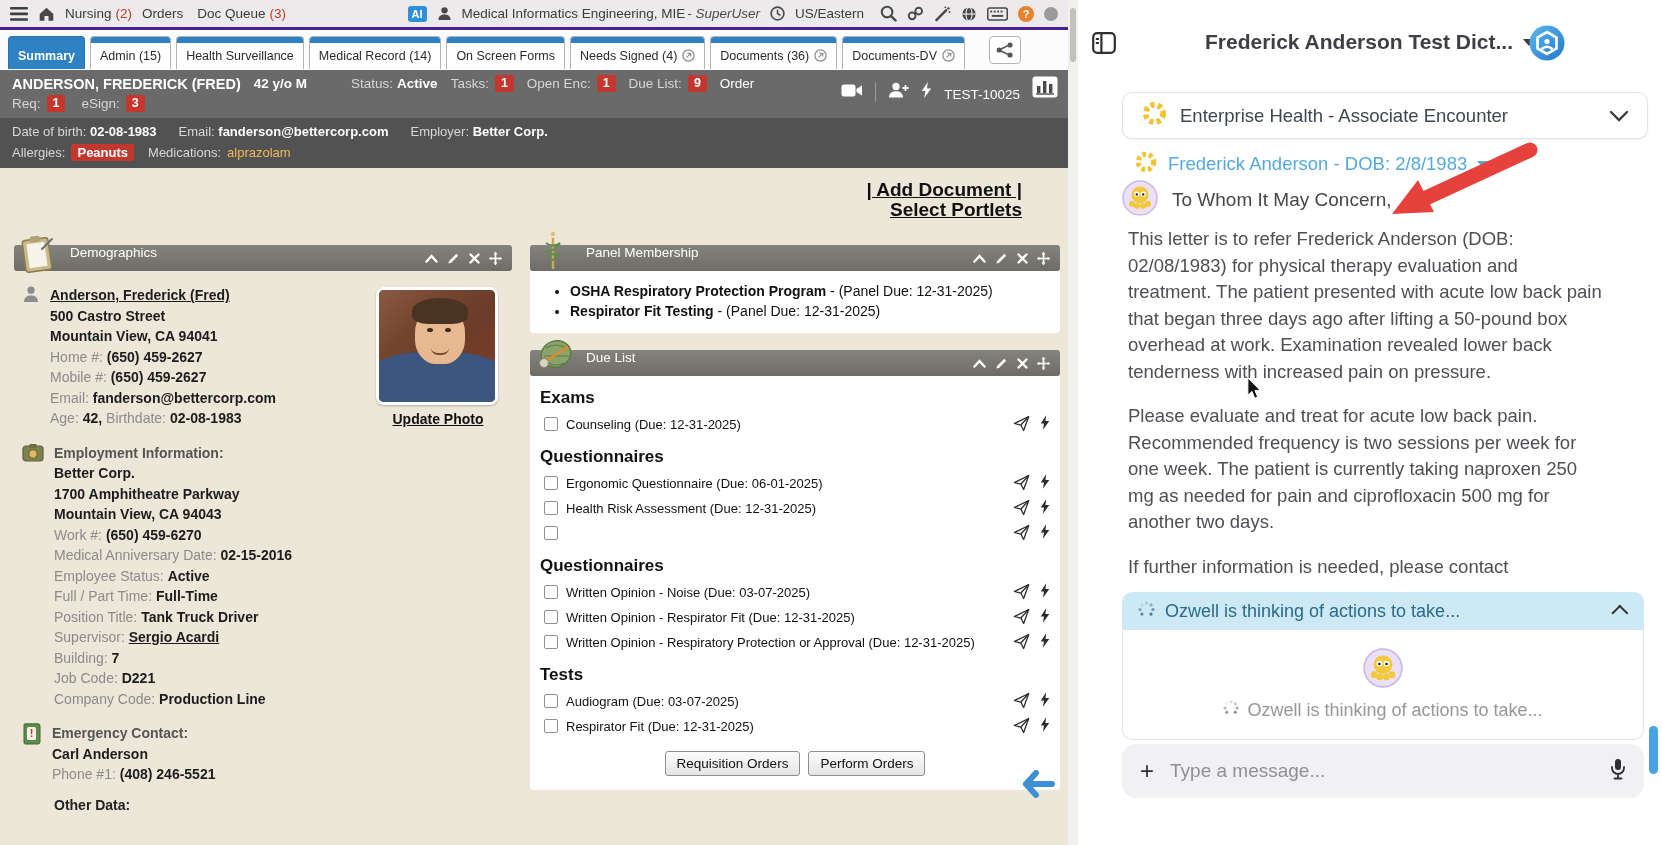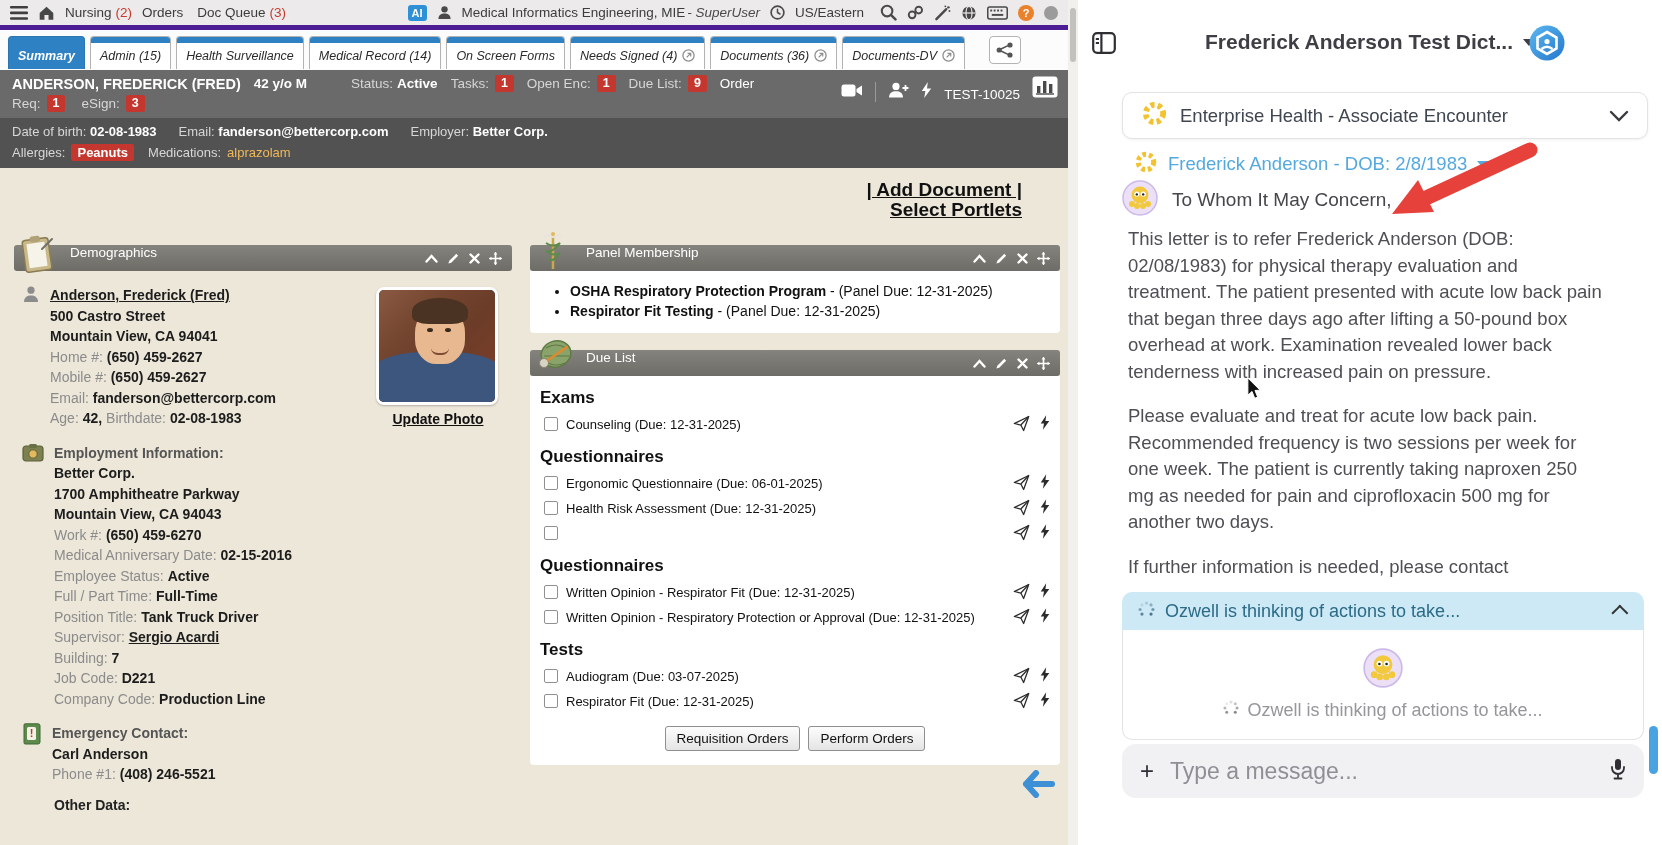--- a/index.html
+++ b/index.html
@@ -2,36 +2,36 @@
 <html><head>
 <meta charset="utf-8">
 <style>
   * { margin:0; padding:0; box-sizing:border-box; }
   html,body { width:1662px; height:845px; }
   body { font-family:"Liberation Sans", sans-serif; background:#fff; overflow:hidden; }
   #app { position:relative; width:1662px; height:845px; background:#fff; }
 
   
   .topbar { position:absolute; left:0; top:0; width:1068px; height:30px; background:#eceaea;
-    border-bottom:5px solid #4c1d95; display:flex; align-items:center; gap:10px; padding:0 10px;
+    border-bottom:3px solid #4c1d95; display:flex; align-items:center; gap:10px; padding:0 10px;
     font-size:13.5px; color:#3c3c3c; }
   .topbar .navitem { display:flex; gap:4px; cursor:pointer; }
   .topbar .cnt { color:#c43a2e; }
   .tb-ico { display:flex; align-items:center; justify-content:center; }
   .ai-badge { background:#2e90d6; color:#fff; font-weight:bold; font-size:11px; border-radius:3px;
     padding:2px 4px; margin-left:auto; }
   .org { white-space:nowrap; }
   .role { font-style:italic; color:#4a4a4a; margin-left:2px; }
   .help-dot { width:16px; height:16px; border-radius:50%; background:#e8822d; color:#fff;
     font-size:11px; font-weight:bold; display:flex; align-items:center; justify-content:center; }
   .gray-dot { width:14px; height:14px; border-radius:50%; background:#9b9b9b; }
 
   
   .tabbar { position:absolute; left:0; top:31px; width:1068px; height:39px; background:#fcfcfc;
-    display:flex; align-items:flex-end; padding:0 0 1px 8px; gap:5px;font-style:italic; }
+    display:flex; align-items:flex-end; padding:0 0 1px 8px; gap:5px; }
   .tab { height:33px; border:1px solid #b3b3b3; border-bottom:none; border-radius:4px 4px 0 0;
     background:#fff; display:flex; align-items:center; gap:5px; padding:0 9px; font-size:12.5px;
     color:#2b2b2b; position:relative; overflow:hidden; cursor:pointer; }
   .tab::before { content:""; position:absolute; left:0; top:0; right:0; height:6px; background:#2e81c3; }
   .tab span { margin-top:5px; }
   .tab.active { background:#2e81c3; color:#fff; font-weight:bold; border-color:#2a76b2; }
   .tab .pop { margin-top:5px; display:flex; }
   .tab-gear-btn { height:28px; width:32px; margin:0 0 2px 14px; border:1px solid #b3b3b3; border-radius:4px;
     background:#fff; display:flex; align-items:center; justify-content:center; cursor:pointer; }
 
@@ -146,21 +146,21 @@
   .chev-up { width:12px; height:12px; border-left:2.5px solid #333; border-top:2.5px solid #333;
     transform:rotate(45deg) translateY(3px); }
   .think-body { height:110px; background:#fff; border:1px solid #e3e3e6; border-top:none;
     border-radius:0 0 10px 10px; display:flex; flex-direction:column; align-items:center;
     justify-content:center; gap:8px; }
   .think-body-line { display:flex; align-items:center; gap:8px; font-size:18px; color:#96969b; }
 
   .msg-bar { position:absolute; left:44px; top:744px; width:522px; height:54px; background:#f1f1f4;
     border-radius:14px; display:flex; align-items:center; gap:16px; padding:0 18px; }
   .plus-glyph { font-size:24px; color:#2f2f33; line-height:1; cursor:pointer; }
-  .msg-input { flex:1; border:none; background:transparent; outline:none; font-size:23px;
+  .msg-input { flex:1; border:none; background:transparent; outline:none; font-size:19px;
     color:#0f172a; font-family:"Liberation Sans", sans-serif; }
   .msg-input::placeholder { color:#8f8f95; }
   .rp-scroll { position:absolute; right:4px; top:726px; width:9px; height:48px; background:#49a2e2; border-radius:5px; }
 </style>
 </head>
 <body>
 
 <div id="app">
 
   <div class="topbar">
@@ -719,20 +719,36 @@
                   <svg width="10" height="15" viewBox="0 0 11 16">
                     <path d="M6.8 0 L0.8 9 H4.4 L3.2 16 L10.2 6.4 H6 Z" fill="#2b2b2b"></path>
                   </svg>
                 </span>
               </span>
             </div>
           </div>
         <div class="dl-h">Questionnaires</div>
         <div>
 
+            <div class="due-row">
+              <span class="cbx"></span><span>Written Opinion - Noise (Due: 03-07-2025)</span>
+              <span class="row-icons">
+                <span class="ri">
+                  <svg width="17" height="17" viewBox="0 0 20 20">
+                    <path d="M1.5 10 L18.5 1.8 L12.5 18.2 L9.2 11.8 Z" fill="#fff" stroke="#2b2b2b" stroke-width="1.5" stroke-linejoin="round"></path>
+                    <line x1="9.2" y1="11.8" x2="18.5" y2="1.8" stroke="#2b2b2b" stroke-width="1.5"></line>
+                  </svg>
+                </span>
+                <span class="ri">
+                  <svg width="10" height="15" viewBox="0 0 11 16">
+                    <path d="M6.8 0 L0.8 9 H4.4 L3.2 16 L10.2 6.4 H6 Z" fill="#2b2b2b"></path>
+                  </svg>
+                </span>
+              </span>
+            </div>
 
             <div class="due-row">
               <span class="cbx"></span><span>Written Opinion - Respirator Fit (Due: 12-31-2025)</span>
               <span class="row-icons">
                 <span class="ri">
                   <svg width="17" height="17" viewBox="0 0 20 20">
                     <path d="M1.5 10 L18.5 1.8 L12.5 18.2 L9.2 11.8 Z" fill="#fff" stroke="#2b2b2b" stroke-width="1.5" stroke-linejoin="round"></path>
                     <line x1="9.2" y1="11.8" x2="18.5" y2="1.8" stroke="#2b2b2b" stroke-width="1.5"></line>
                   </svg>
                 </span>

